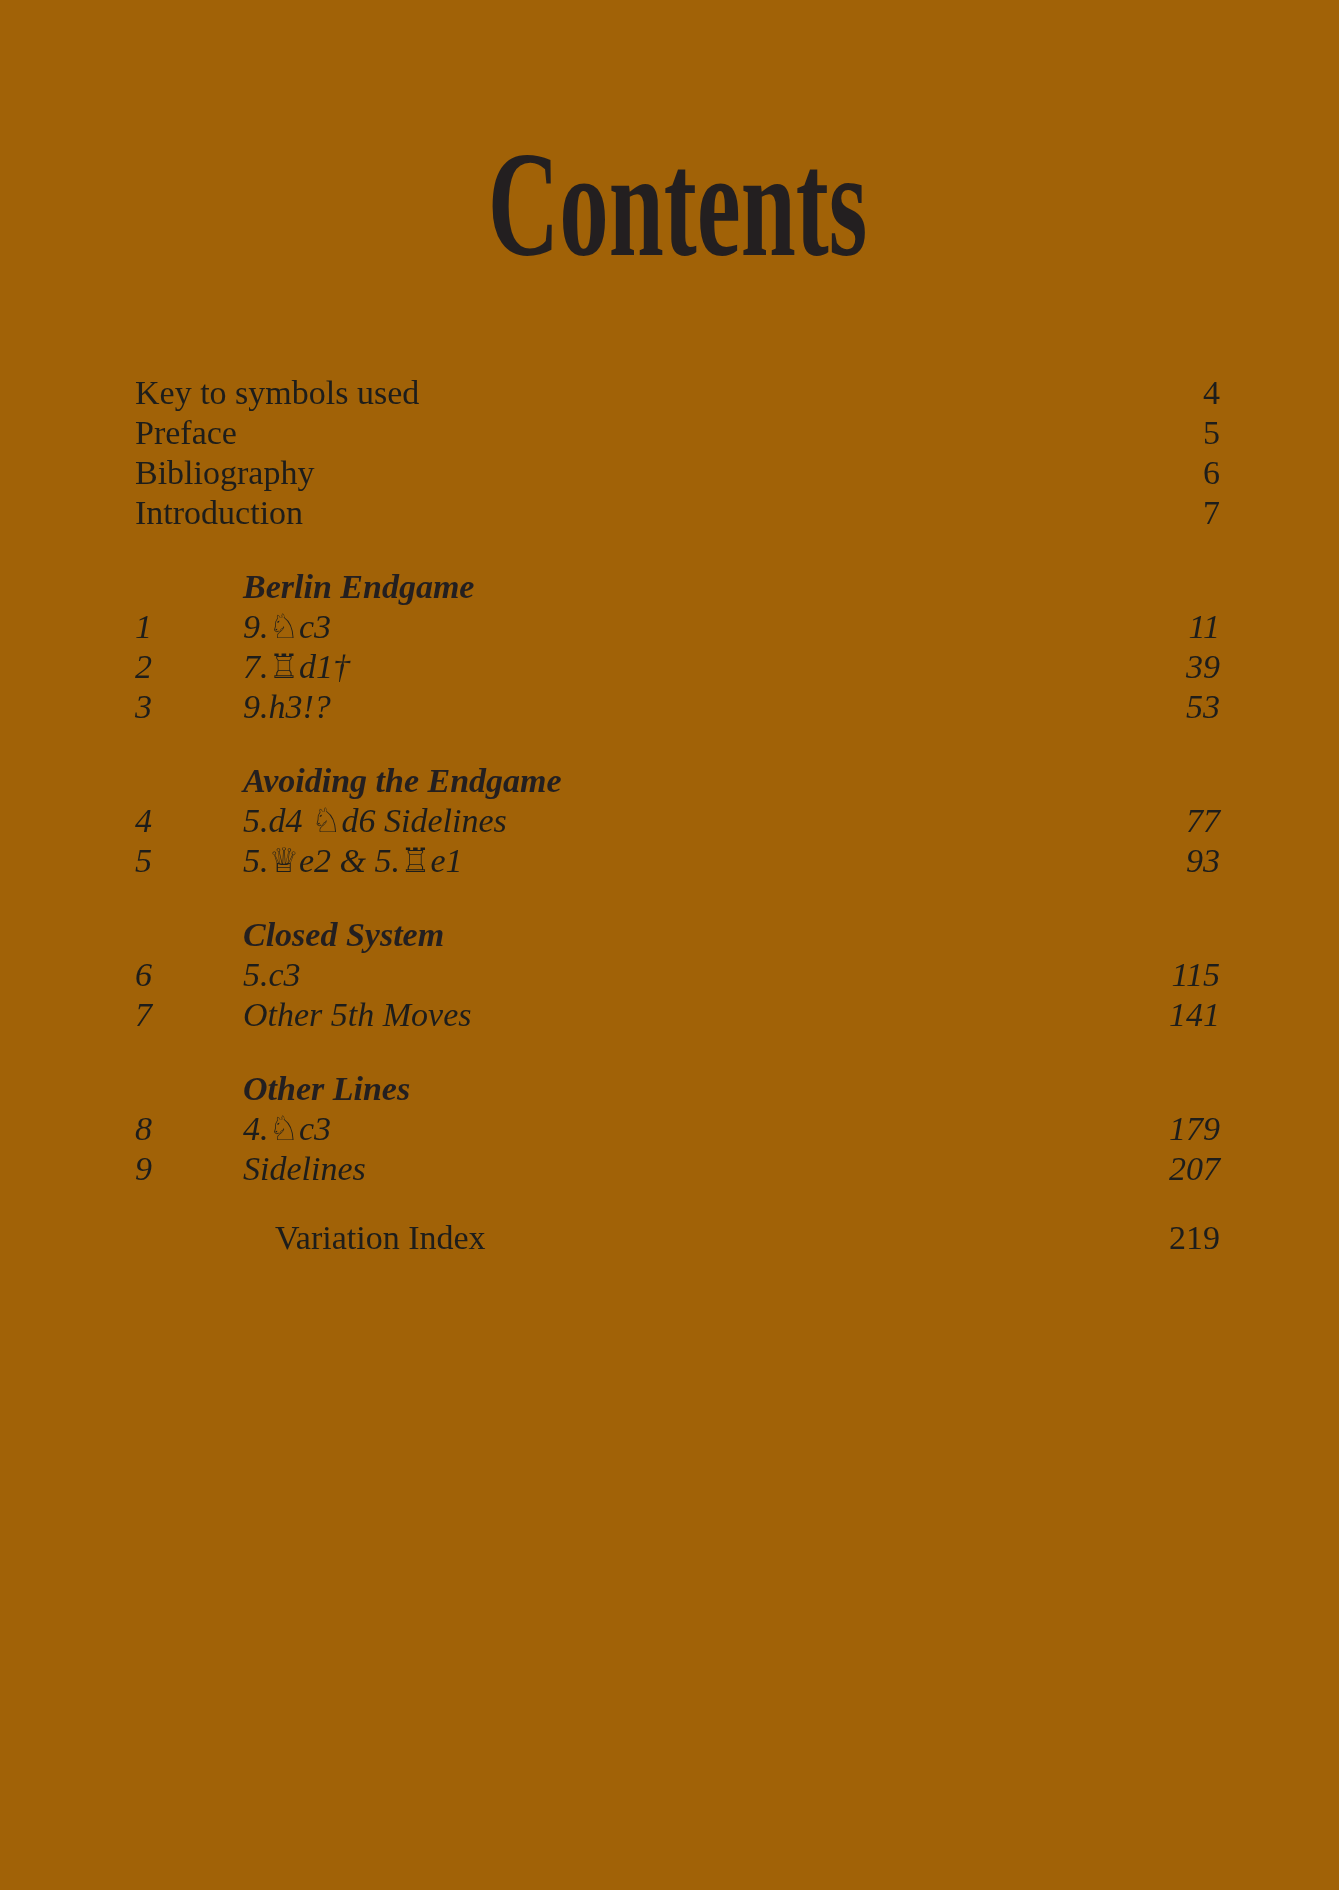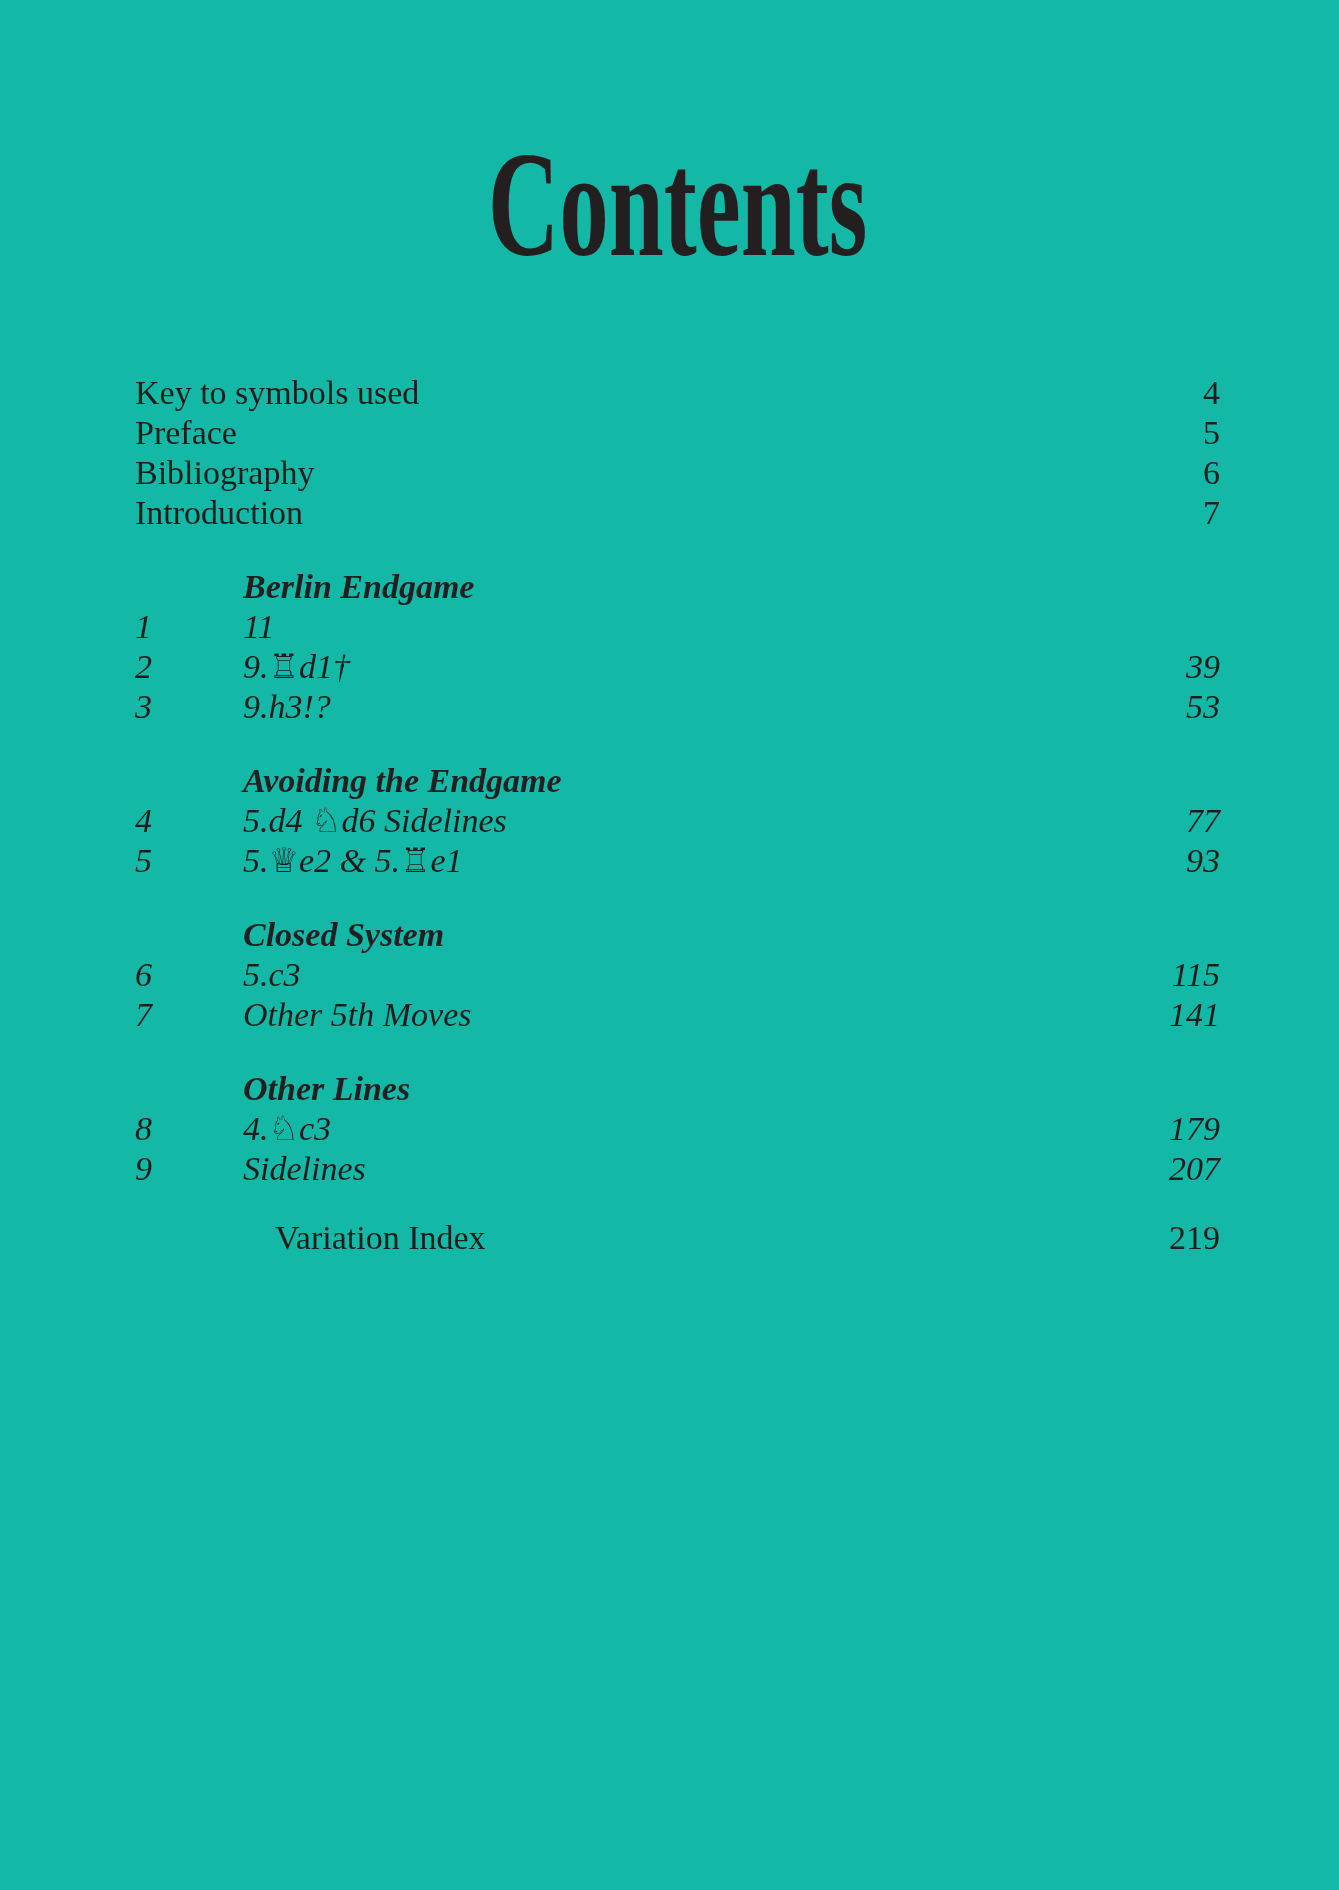--- a/index.html
+++ b/index.html
@@ -4,21 +4,21 @@
 <style>
   html, body {
     margin: 0;
     padding: 0;
     background: #ffffff;
   }
   .sheet {
     position: relative;
     width: 1339px;
     height: 1890px;
-    background: #14b8a6;
+    background: #a16207;
     color: #1d1d1b;
     font-family: "Liberation Serif", "DejaVu Serif", "DejaVu Sans", serif;
     overflow: hidden;
   }
   .toc-wrap {
     margin-left: 135px;
     width: 1085px;
   }
   h1.book-title {
     margin: 129px 0 0 0;
@@ -93,25 +93,26 @@
       </div>
     </div>
 
     <div class="section">
       <div class="row">
         <span class="num"></span>
         <span class="grow heading">Berlin Endgame</span>
       </div>
       <div class="row">
         <span class="num">1</span>
+        <span class="grow">9.♘c3</span>
         <span class="pg">11</span>
       </div>
       <div class="row">
         <span class="num">2</span>
-        <span class="grow">9.♖d1†</span>
+        <span class="grow">7.♖d1†</span>
         <span class="pg">39</span>
       </div>
       <div class="row">
         <span class="num">3</span>
         <span class="grow">9.h3!?</span>
         <span class="pg">53</span>
       </div>
     </div>
 
     <div class="section">

